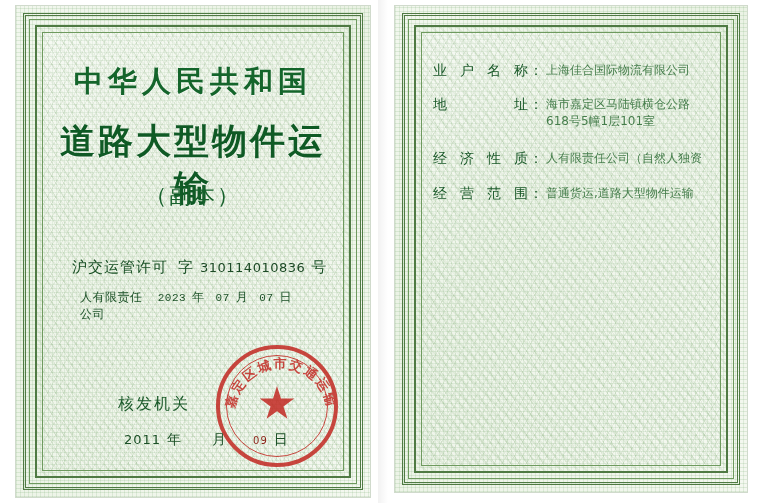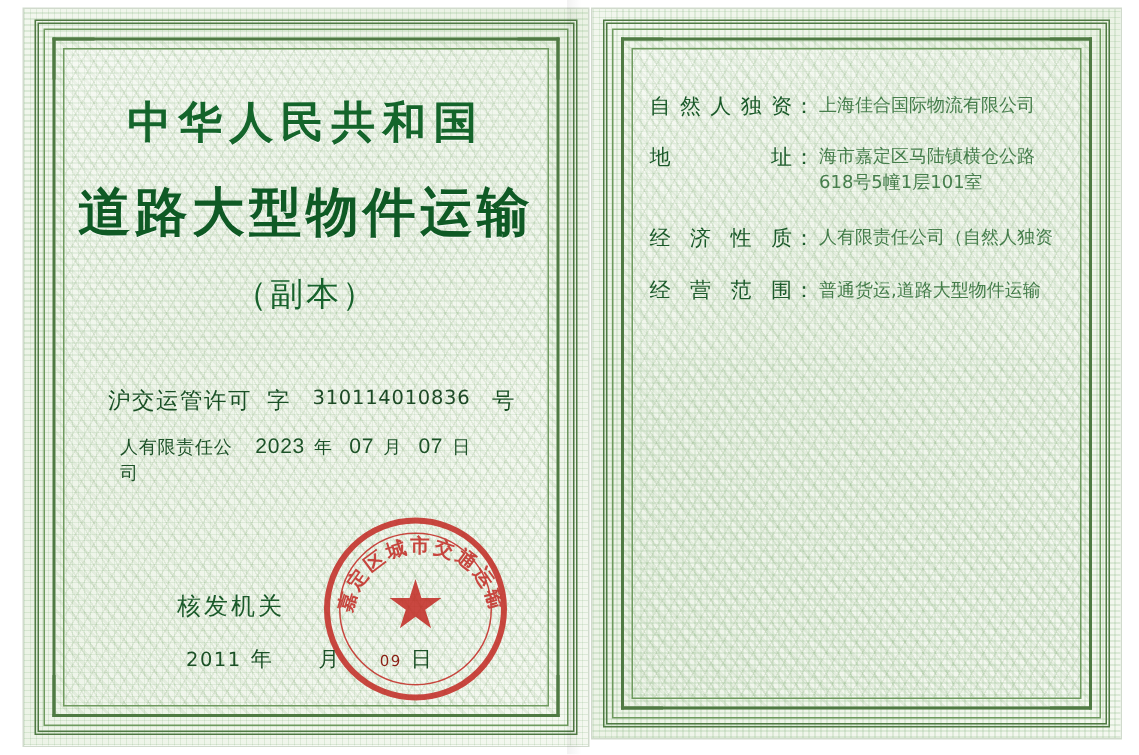--- a/index.html
+++ b/index.html
@@ -26,21 +26,20 @@
       repeating-linear-gradient(0deg, rgba(126,176,120,0.20) 0px, rgba(126,176,120,0.20) 1px, rgba(255,255,255,0) 1px, rgba(255,255,255,0) 4px),
       repeating-linear-gradient(90deg, rgba(126,176,120,0.18) 0px, rgba(126,176,120,0.18) 1px, rgba(255,255,255,0) 1px, rgba(255,255,255,0) 4px),
       linear-gradient(135deg, #f2f7ee 0%, #eaf2e4 40%, #f4f8f0 100%);
   }
   .panel-left {
     left: 16px;
     top: 6px;
     width: 354px;
     height: 491px;
     box-shadow: 0 0 0 1px rgba(120,150,110,0.35);
-    padding-left: 22px;
   }
   .panel-right {
     left: 395px;
     top: 6px;
     width: 352px;
     height: 486px;
     box-shadow: 0 0 0 1px rgba(120,150,110,0.35);
   }
   
   .border-outer {
@@ -126,21 +125,21 @@
     font-size: 22px;
     letter-spacing: 2px;
     color: #17622c;
   }
   .permit-row {
     position: absolute;
     top: 222px;
     left: 26px;
     right: 18px;
     display: flex;
-    align-items: flex-start;
+    align-items: center;
     font-family: "DejaVu Serif", "Liberation Serif", serif;
     font-size: 15px;
     color: #184f24;
     letter-spacing: 1px;
   }
   .permit-prefix { white-space: nowrap; }
   .permit-zi { margin: 0 6px 0 10px; }
   .permit-num {
     flex: 1;
     text-align: center;
@@ -156,22 +155,22 @@
     left: 34px;
     right: 40px;
     display: flex;
     align-items: baseline;
     font-family: "DejaVu Serif", "Liberation Serif", serif;
     font-size: 12px;
     color: #1d5228;
     letter-spacing: 0.5px;
   }
   .valid-row .v-date {
-    font-family: Liberation Sans, sans-serif;
-    font-size: 14px;
+    font-family: Liberation Mono, monospace;
+    font-size: 11px;
     margin: 0 3px;
   }
   .valid-row .v-unit { margin: 0 8px 0 3px; }
 
   .issuer-label {
     position: absolute;
     left: 72px;
     top: 358px;
     font-family: "DejaVu Serif", "Liberation Serif", serif;
     font-size: 16px;
@@ -373,21 +372,21 @@
     <div class="guilloche"></div>
     <div class="corner tl"></div>
     <div class="corner tr"></div>
     <div class="corner bl"></div>
     <div class="corner br"></div>
     <div class="right-watermark"></div>
 
     <div class="right-content">
 
       <div class="field f-row1">
-        <span class="f-label">自然人独资</span>
+        <span class="f-label">业户名称</span>
         <span class="f-colon">：</span>
         <span class="f-value">上海佳合国际物流有限公司</span>
       </div>
 
       <div class="field f-row2">
         <span class="f-label">地址</span>
         <span class="f-colon">：</span>
         <span class="f-value">海市嘉定区马陆镇横仓公路618号5幢1层101室</span>
       </div>
 

